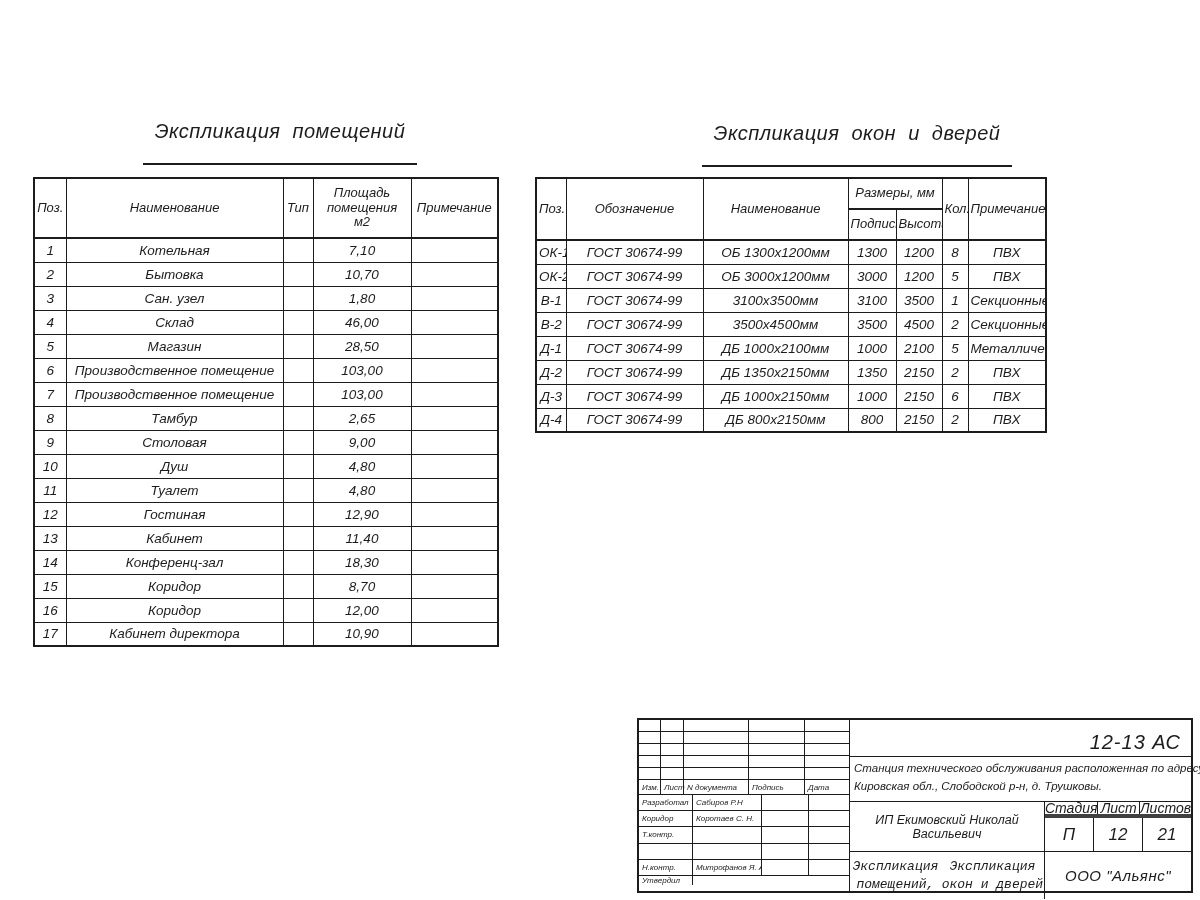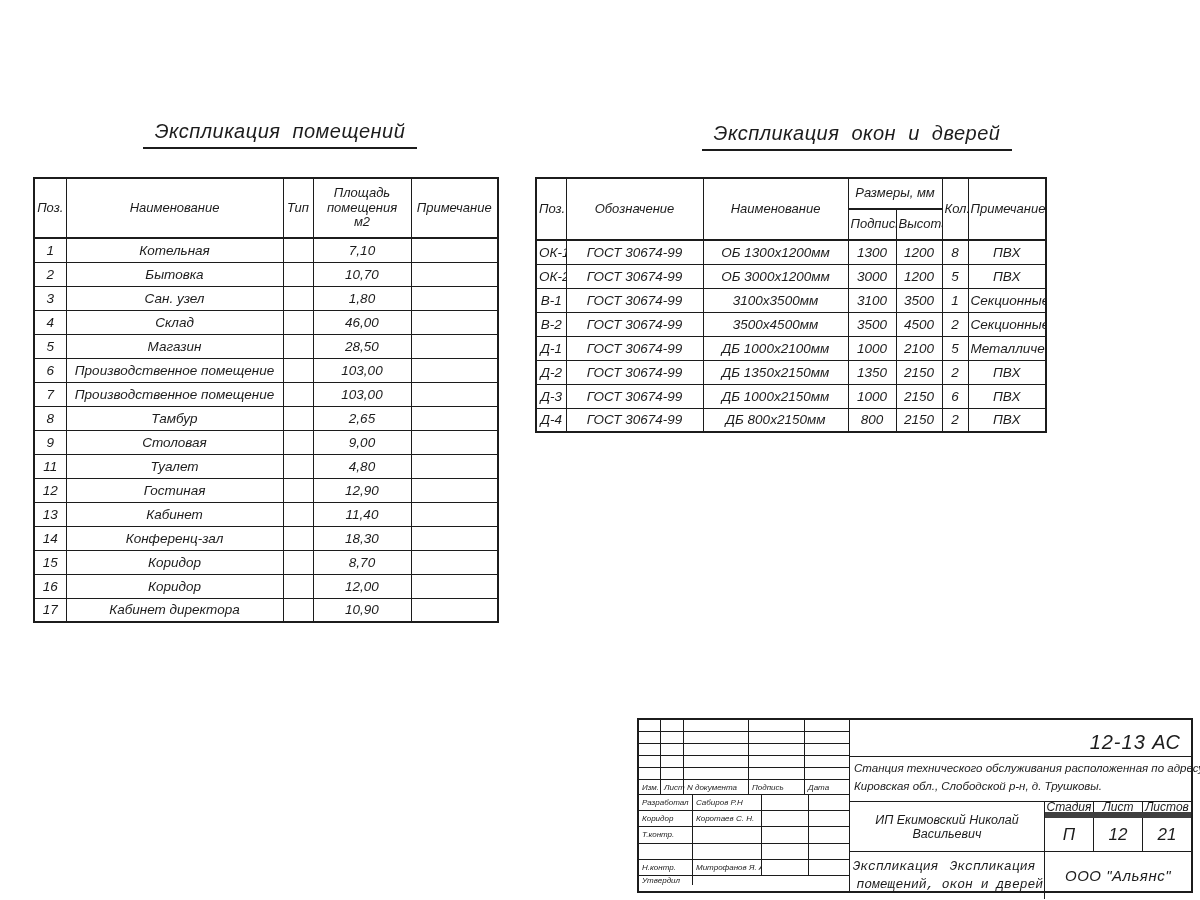--- a/index.html
+++ b/index.html
@@ -5,21 +5,21 @@
   html, body { margin:0; padding:0; }
   body {
     width:1200px; height:900px; position:relative; background:#ffffff;
     font-family:"Liberation Sans", sans-serif; font-style:italic;
     color:#1c1c1c; overflow:hidden;
   }
   .sheet { position:absolute; inset:0; background:#fff; }
 
   
   .table-title { position:absolute; text-align:center; font-size:20px; word-spacing:6px; letter-spacing:0.5px; }
-  .table-title span { display:inline-block; padding:0 12px 4px; border-bottom:2px solid #1c1c1c; }
+  .table-title span { display:inline-block; padding:0 12px 20px; border-bottom:2px solid #1c1c1c; }
   .title-rooms { left:48px; top:120px; width:464px; }
   .title-openings { left:603px; top:122px; width:508px; }
 
   
   table.spec { position:absolute; border-collapse:collapse; table-layout:fixed; background:#fff; border:2px solid #1c1c1c; }
   table.spec th, table.spec td {
     border:1px solid #1c1c1c; padding:0 2px; font-weight:normal;
     font-size:13.5px; text-align:center; vertical-align:middle; overflow:hidden; white-space:nowrap;
   }
   table.spec thead th { border-bottom:2px solid #1c1c1c; font-size:13px; white-space:pre-line; line-height:1.15; }
@@ -50,21 +50,21 @@
   .sig-row > div { border-right:1px solid #1c1c1c; display:flex; align-items:center; padding-left:3px; overflow:hidden; white-space:nowrap; }
   .sig-row > div:last-child { border-right:none; }
   .sc-role { width:54px; } .sc-name { width:69px; } .sc-sign { width:47px; } .sc-date { flex:1; }
 
   .tb-right { position:absolute; left:211px; top:8px; right:0; height:100%; display:flex; flex-direction:column; }
   .tb-doccode { height:29px; border-bottom:1px solid #1c1c1c; font-size:20px; text-align:right; padding-right:10px; line-height:28px; letter-spacing:1px; flex:none; }
   .tb-address { height:45px; border-bottom:1px solid #1c1c1c; font-size:11.5px; padding:3px 2px 0 4px; line-height:1.55; flex:none; white-space:nowrap; }
   .tb-rowC { height:50px; border-bottom:1px solid #1c1c1c; display:flex; flex:none; }
   .tb-client { width:195px; border-right:1px solid #1c1c1c; display:flex; align-items:center; justify-content:center; font-size:12.5px; text-align:center; padding:0 2px; }
   .tb-stage-grid { flex:1; display:flex; flex-direction:column; }
-  .stage-head { height:16px; border-bottom:6px solid #404040; display:flex; font-size:12px;font-style:italic; }
+  .stage-head { height:16px; border-bottom:4px solid #404040; display:flex; font-size:14px;font-style:italic; }
   .stage-head > div, .stage-vals > div { flex:1; border-right:1px solid #1c1c1c; display:flex; align-items:center; justify-content:center; }
   .stage-head > div:last-child, .stage-vals > div:last-child { border-right:none; }
   .stage-vals { flex:1; display:flex; font-size:17px; }
   .tb-rowD { flex:1; display:flex; }
   .tb-sheet-title { width:195px; border-right:1px solid #1c1c1c; display:flex; flex-direction:row; align-items:center; justify-content:center; font-size:13px; line-height:1.35; text-align:center;font-family:Liberation Mono, monospace; }
   .tb-company { flex:1; display:flex; align-items:center; justify-content:center; font-size:15px; letter-spacing:0.5px; }
 </style>
 </head>
 <body>
 
@@ -163,20 +163,27 @@
         </tr>
 
         <tr>
           <td>9</td>
           <td class="cell-left">Столовая</td>
           <td></td>
           <td>9,00</td>
           <td></td>
         </tr>
 
+        <tr>
+          <td>10</td>
+          <td class="cell-left">Душ</td>
+          <td></td>
+          <td>4,80</td>
+          <td></td>
+        </tr>
 
         <tr>
           <td>11</td>
           <td class="cell-left">Туалет</td>
           <td></td>
           <td>4,80</td>
           <td></td>
         </tr>
 
         <tr>

